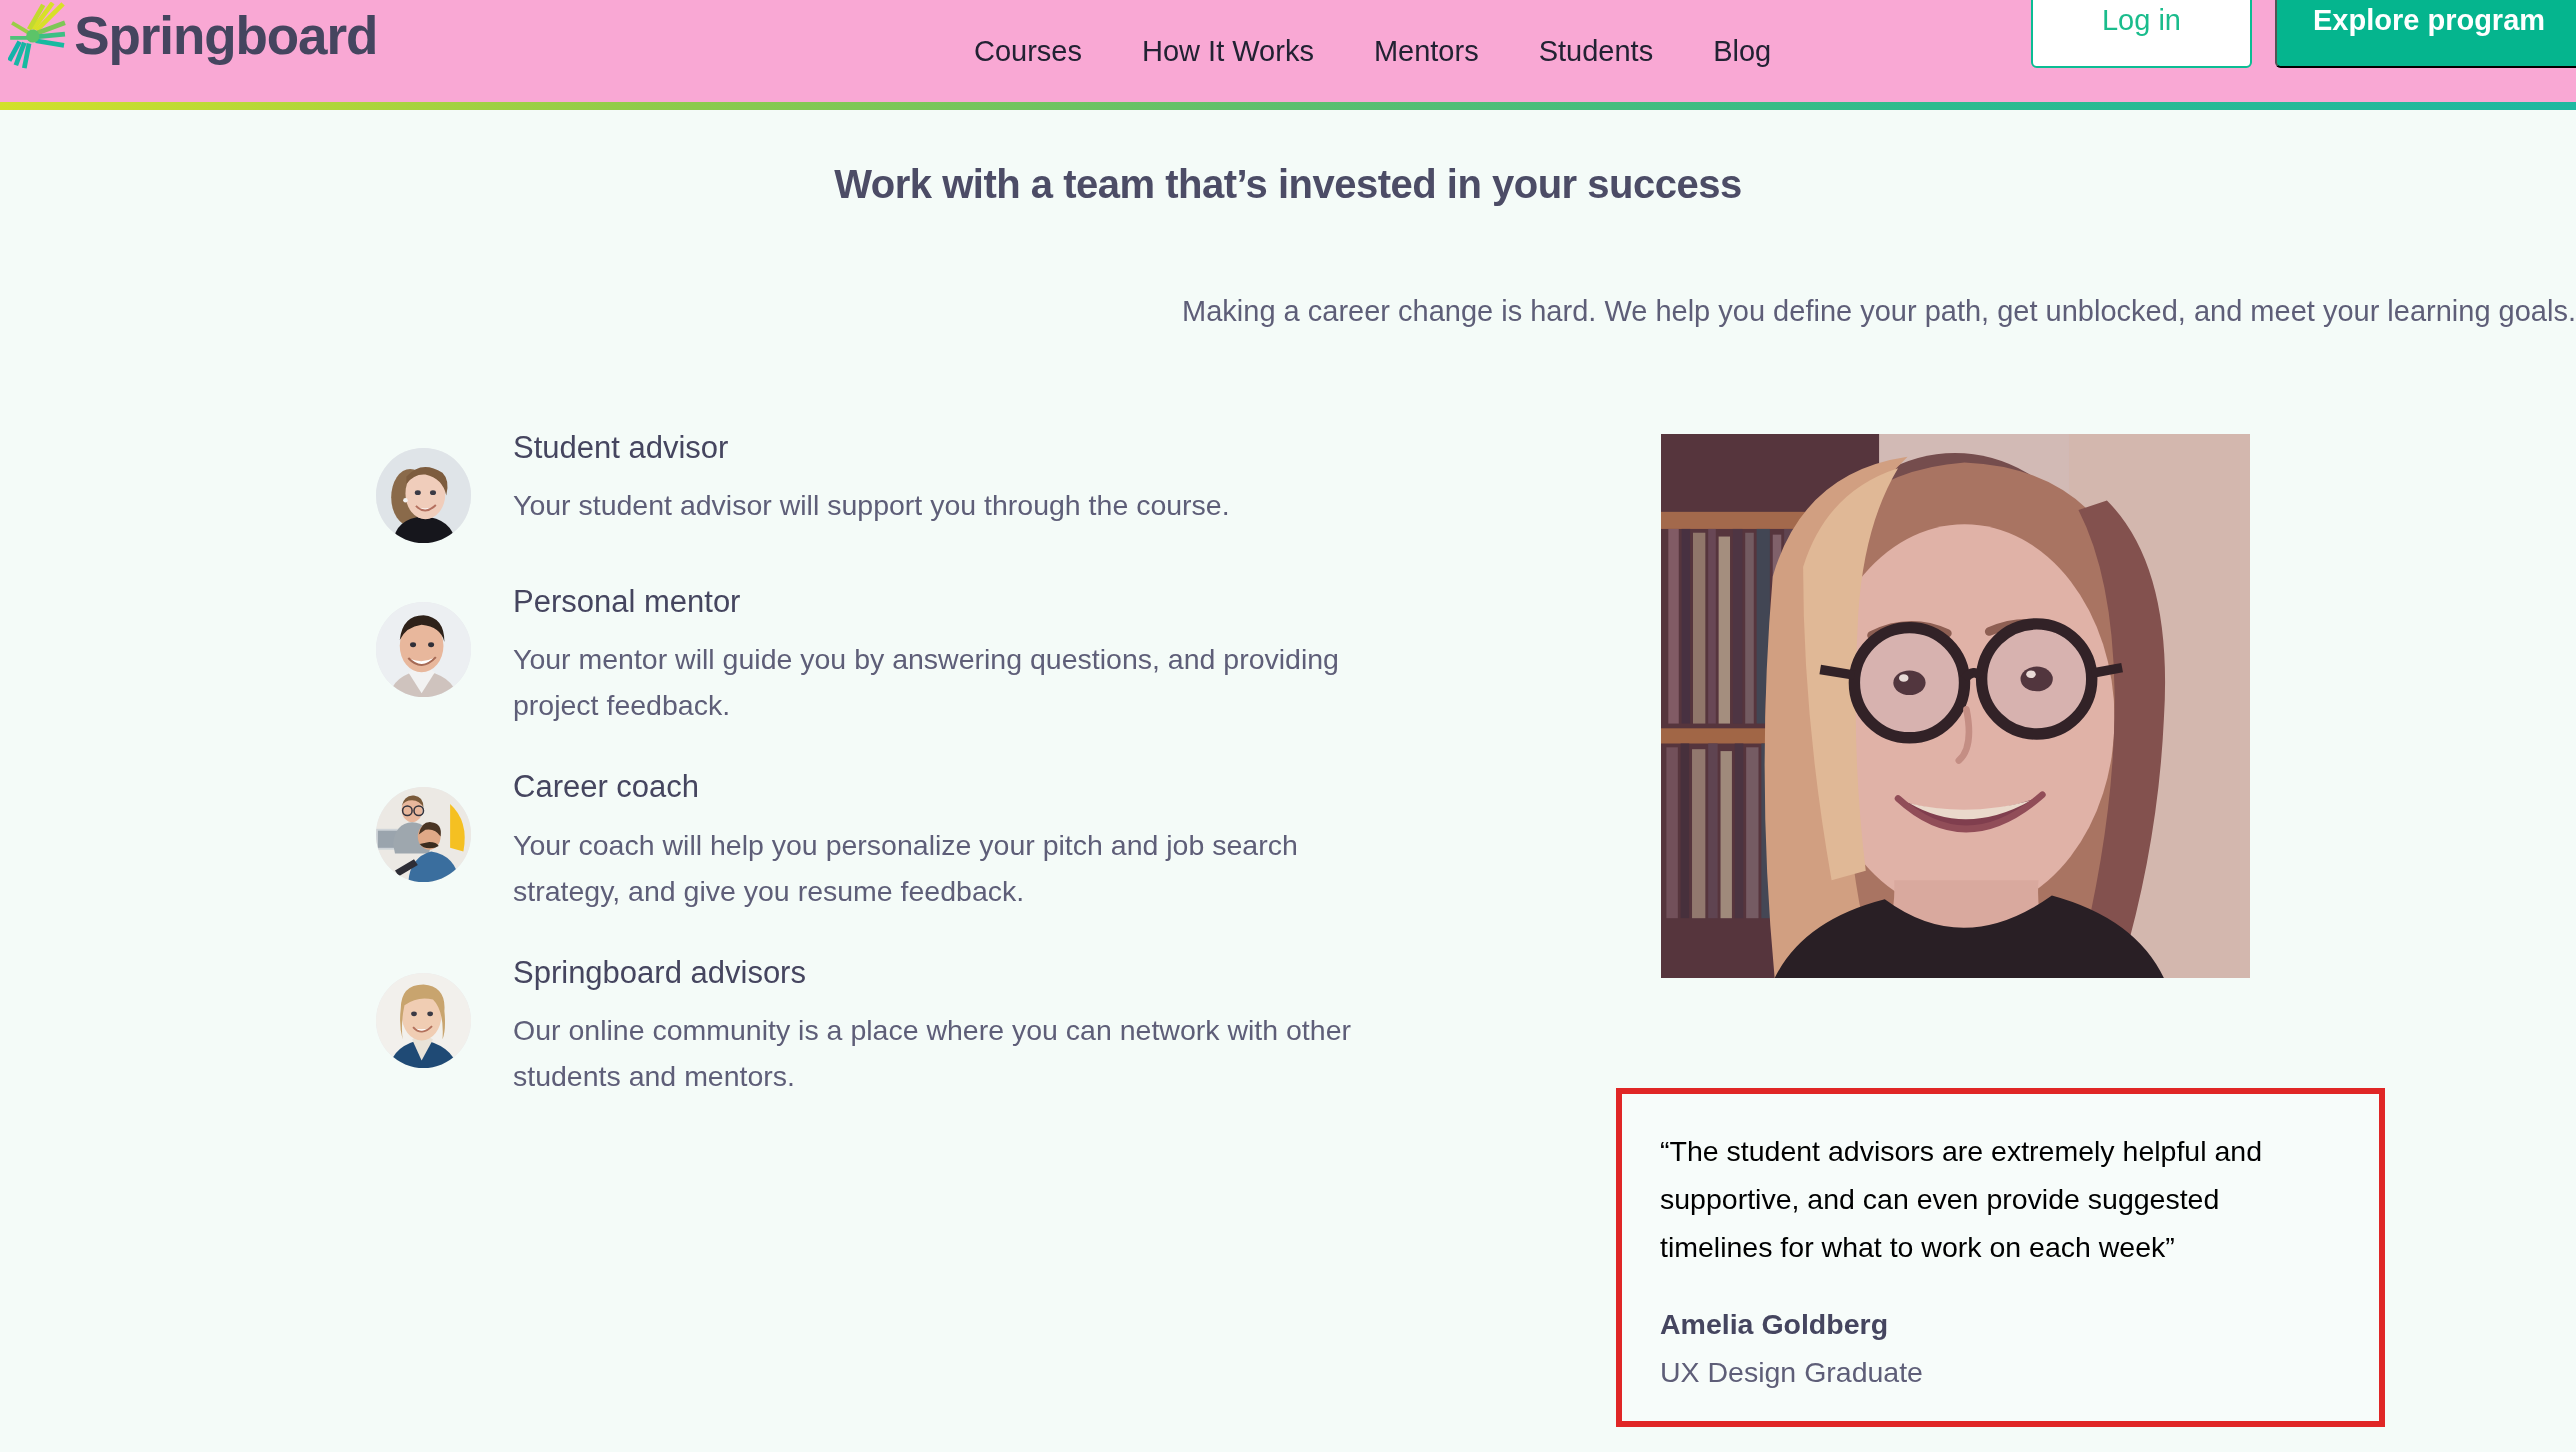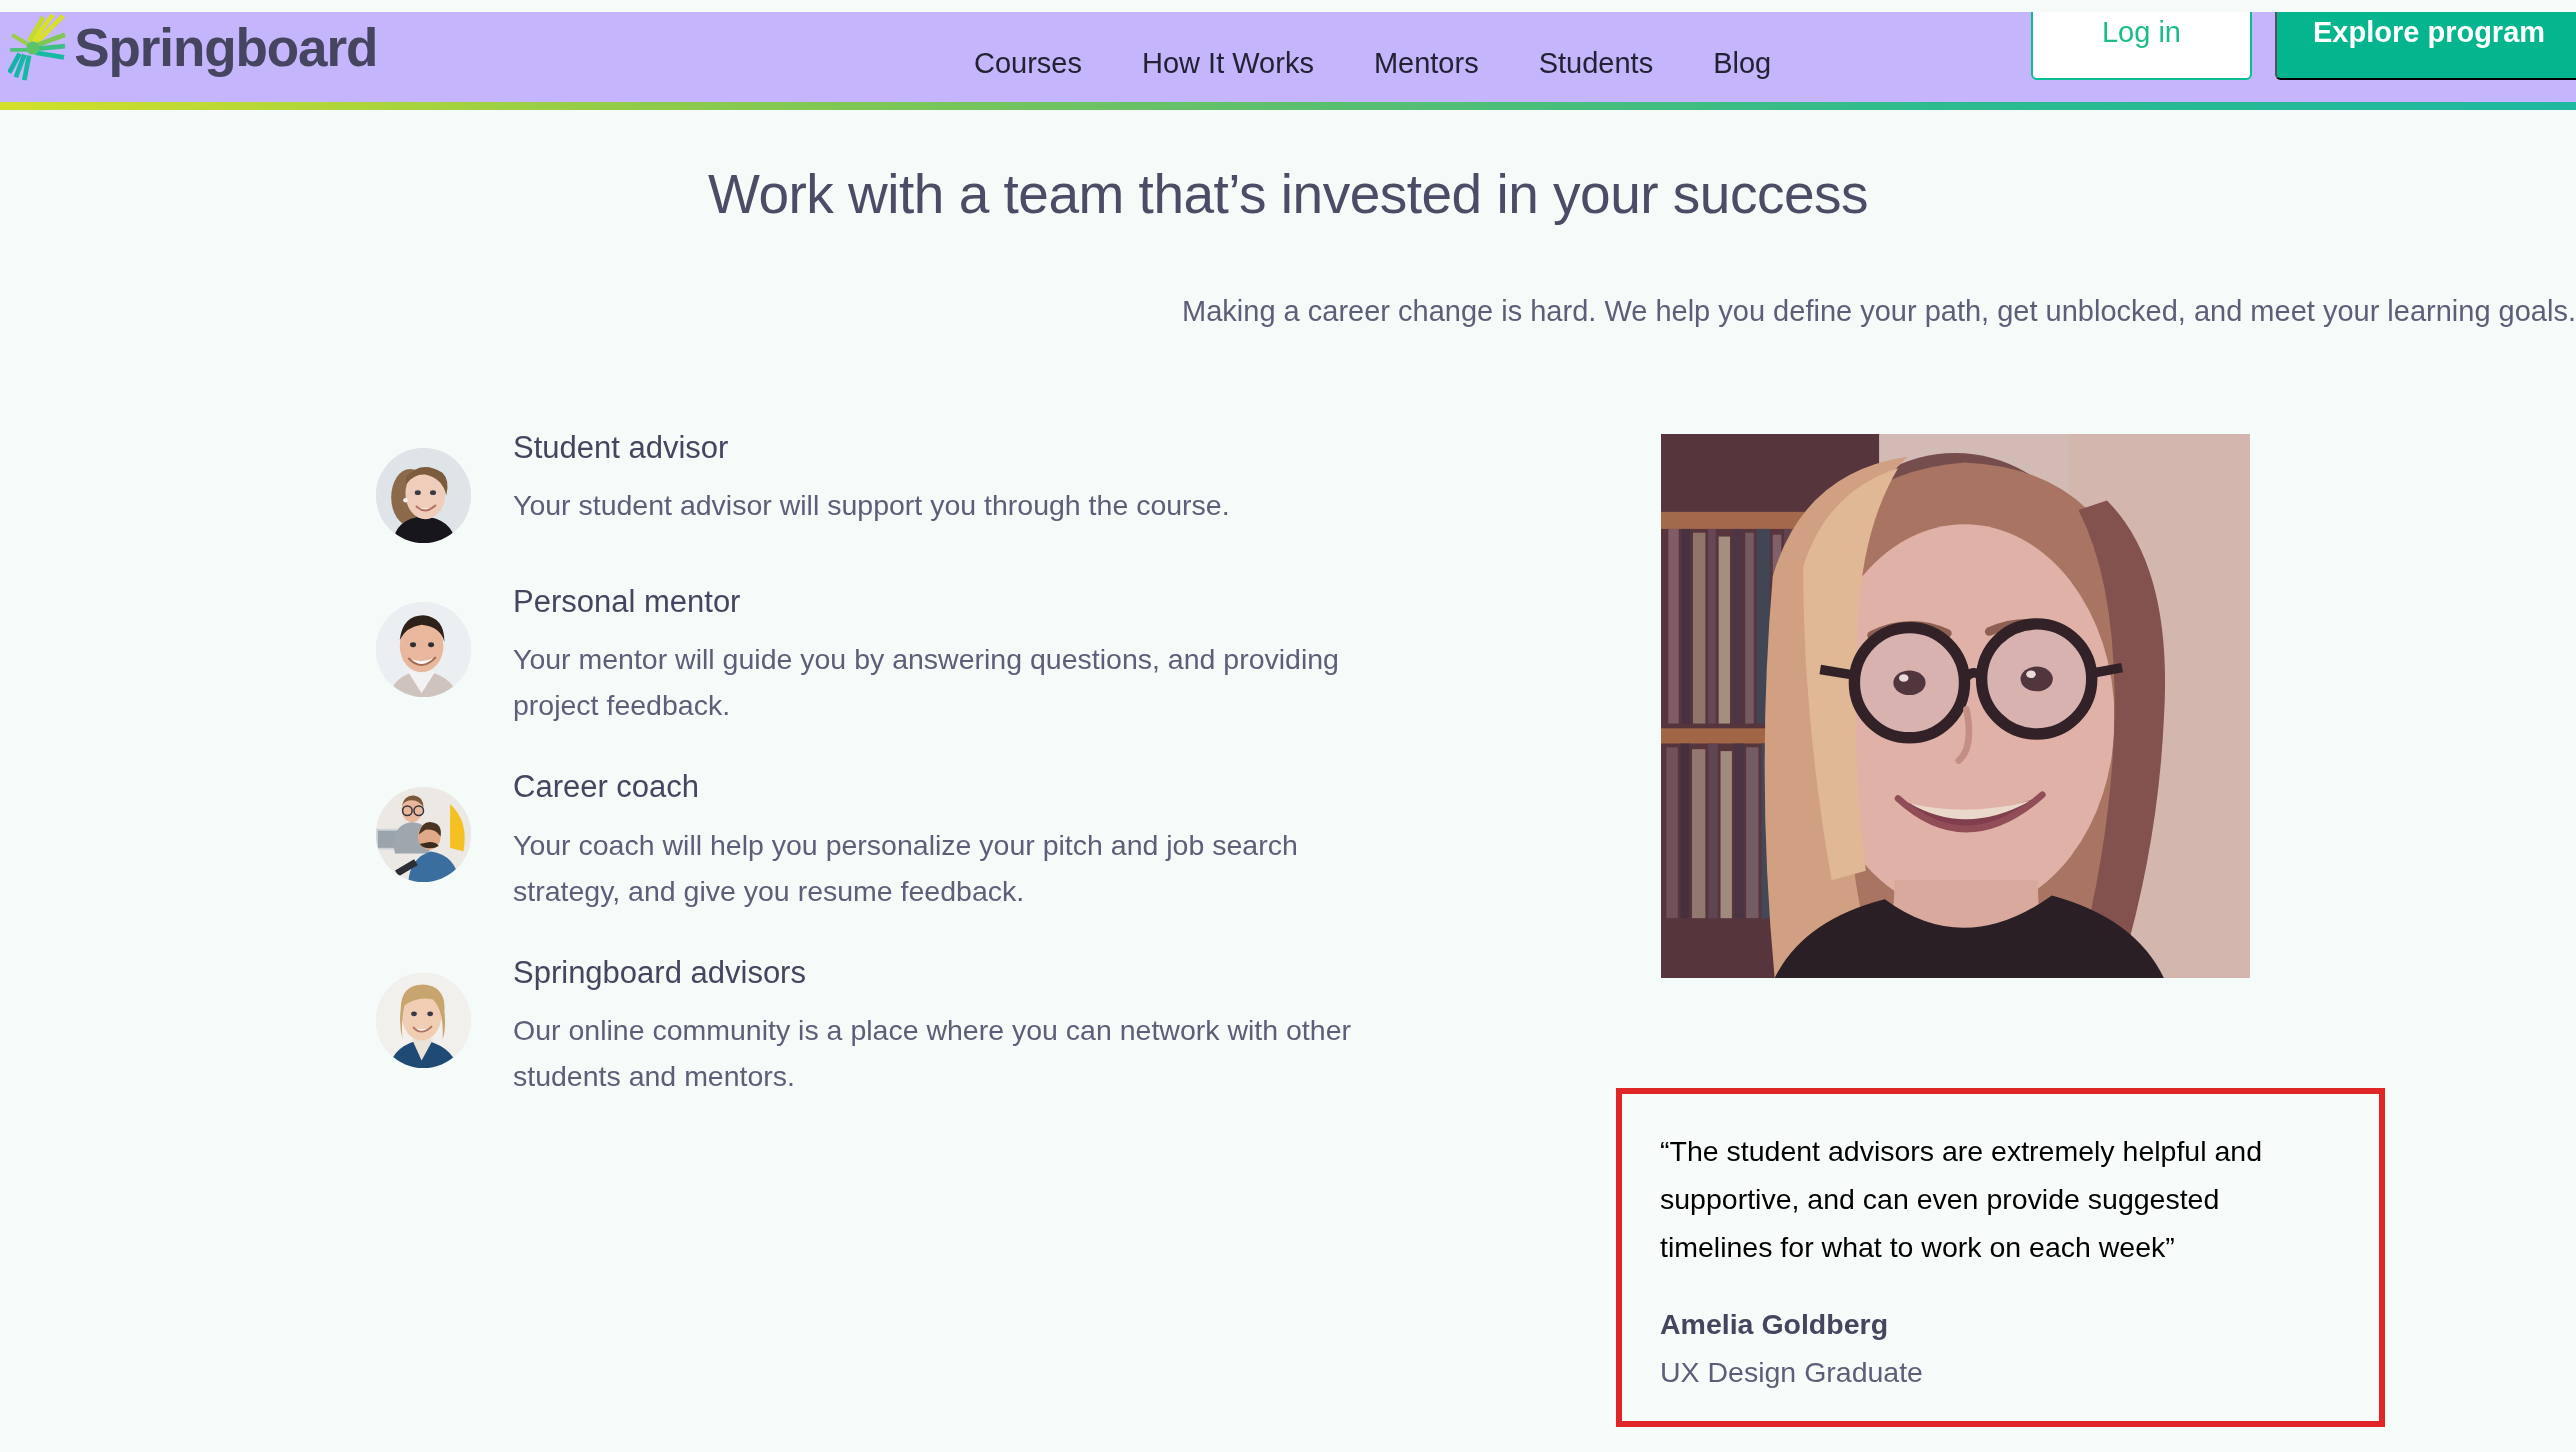--- a/index.html
+++ b/index.html
@@ -15,25 +15,24 @@
     background: #f4fbf8;
     position: relative;
   }
 
   
   #site-header {
     position: absolute;
     top: 0; left: 0;
     width: 2576px;
     height: 102px;
-    background: #c4b5fd;
+    background: #f9a8d4;
     display: flex;
     align-items: center;
     overflow: hidden;
-    margin-top: 12px;
   }
 
   #brand-logo {
     position: absolute;
     left: 7.6px;
     top: 1.9px;
     display: flex;
     align-items: center;
     height: 68px;
   }
@@ -122,22 +121,22 @@
     height: 1342px;
     background: #f4fbf8;
   }
 
   #section-heading {
     position: absolute;
     top: 52px;
     left: 0;
     width: 2576px;
     text-align: center;
-    font-size: 55px;
-    font-weight: normal;
+    font-size: 40px;
+    font-weight: bold;
     color: #4c4c66;
     letter-spacing: -0.5px;
   }
 
   #section-subheading {
     position: absolute;
     top: 161px;
     left: 0;
     width: 2576px;
     text-align: right;

